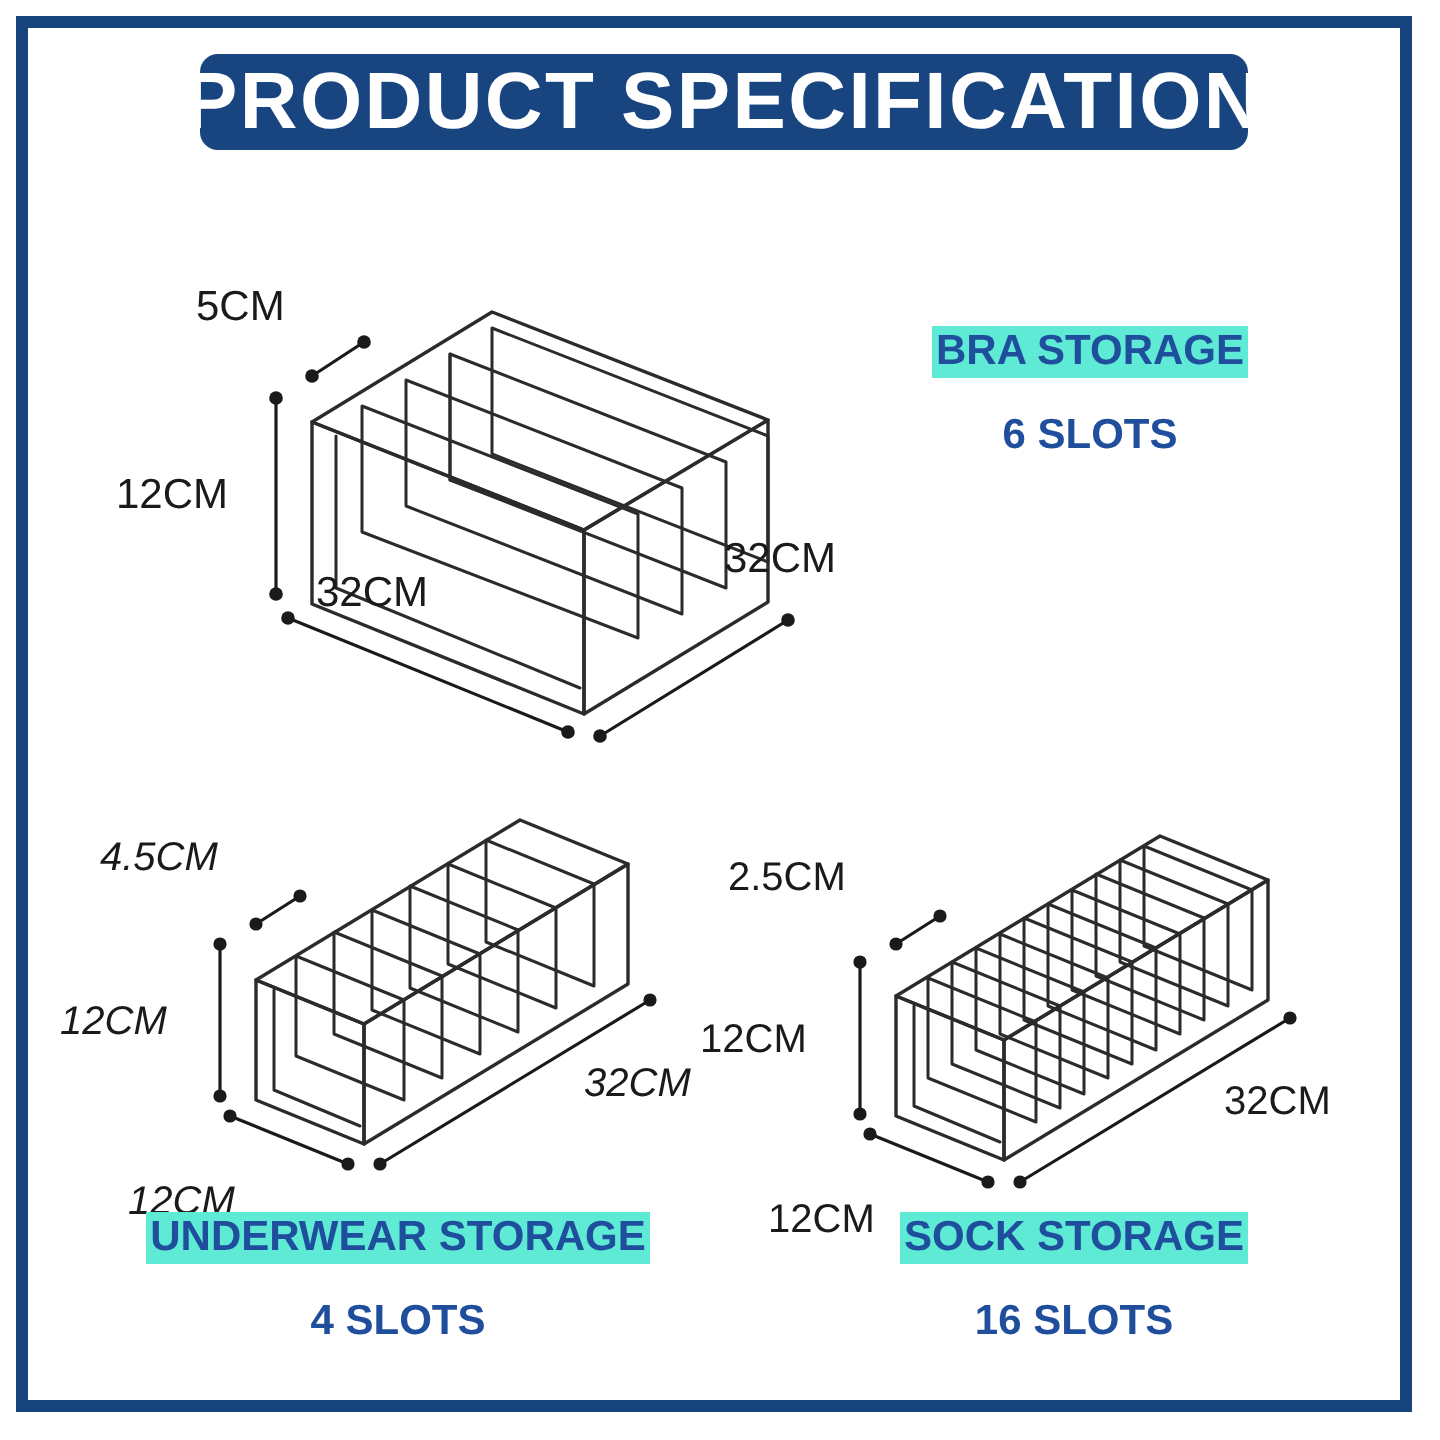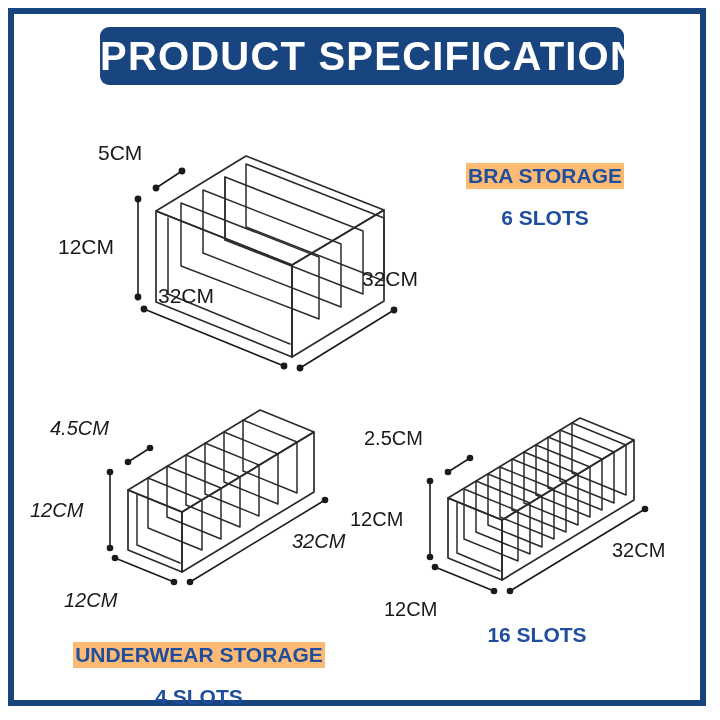--- a/index.html
+++ b/index.html
@@ -28,25 +28,26 @@
     border: 6px solid #18447E;
     box-sizing: border-box;
     pointer-events: none;
   }
   
   #title-banner {
     position: absolute;
     left: 100px;
     top: 27px;
     width: 524px;
-    height: 58px;
+    height: 48px;
     background: #18457F;
     border-radius: 9px;
     display: flex;
     align-items: center;
+    justify-content: center;
   }
   #title-text {
     color: #ffffff;
     font-size: 40px;
     font-weight: bold;
     letter-spacing: 1.2px;
     line-height: 1;
     white-space: nowrap;
   }
 
@@ -57,38 +58,38 @@
   .caption {
     position: absolute;
     text-align: center;
     color: #1F4E9C;
     font-weight: bold;
     line-height: 1.22;
     white-space: nowrap;
   }
   .caption .line1 {
     display: inline-block;
-    background: #fdba74;
+    background: #5eead4;
     padding: 0 2px;
   }
   .caption .line2 {
     display: block;
     margin-top: 16px;
   }
 
   
   #caption-bra {
     left: 430px;
     top: 163px;
     width: 230px;
     font-size: 21px;
   }
   #caption-underwear {
     left: 24px;
-    top: 642px;
+    top: 606px;
     width: 350px;
     font-size: 21px;
   }
   #caption-sock {
     left: 382px;
     top: 606px;
     width: 310px;
     font-size: 21px;
   }
 
@@ -308,16 +309,17 @@
       <g>
         <path class="dimline" d="M 138 183 L 273 101"></path>
         <circle class="dimdot" cx="138" cy="183" r="3.3"></circle>
         <circle class="dimdot" cx="273" cy="101" r="3.3"></circle>
         <text class="dimtext-sm" x="240" y="149">32CM</text>
       </g>
     </svg>
   </div>
 
   <div class="caption" id="caption-sock">
+    <span class="line1">SOCK STORAGE</span>
     <span class="line2">16 SLOTS</span>
   </div>
 
 </div>
 
 </body></html>

